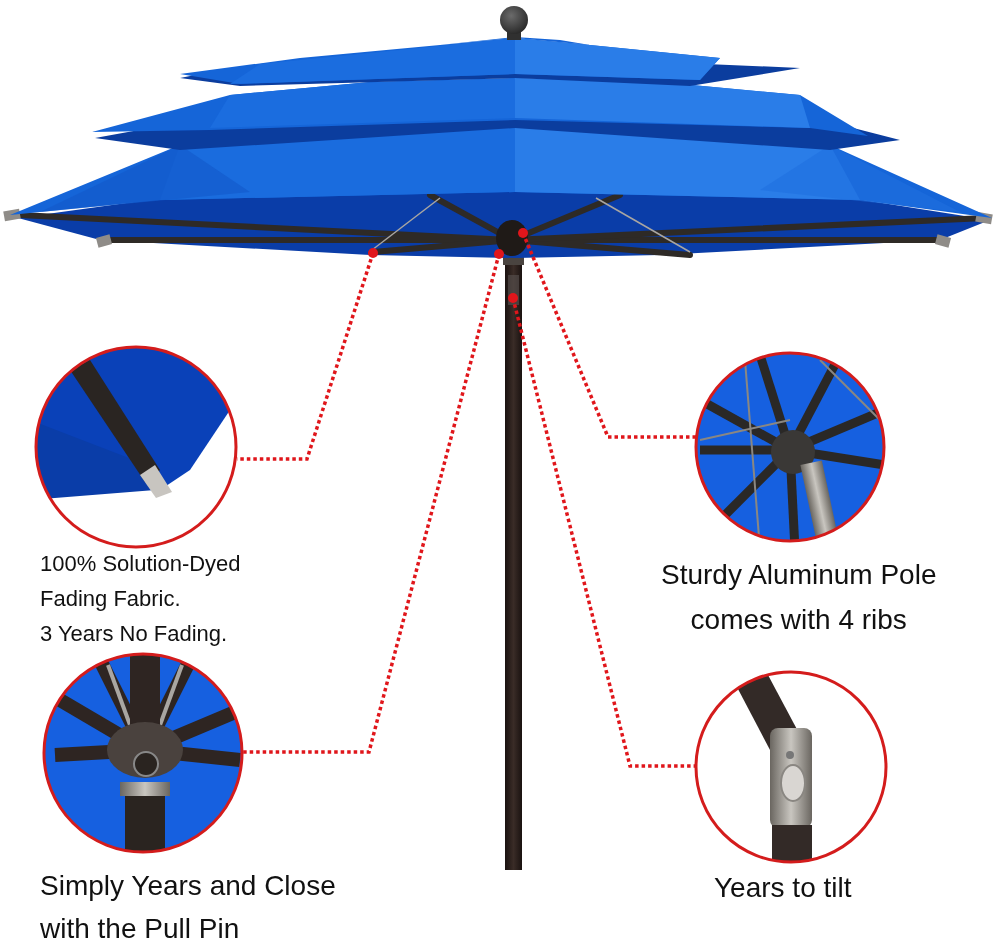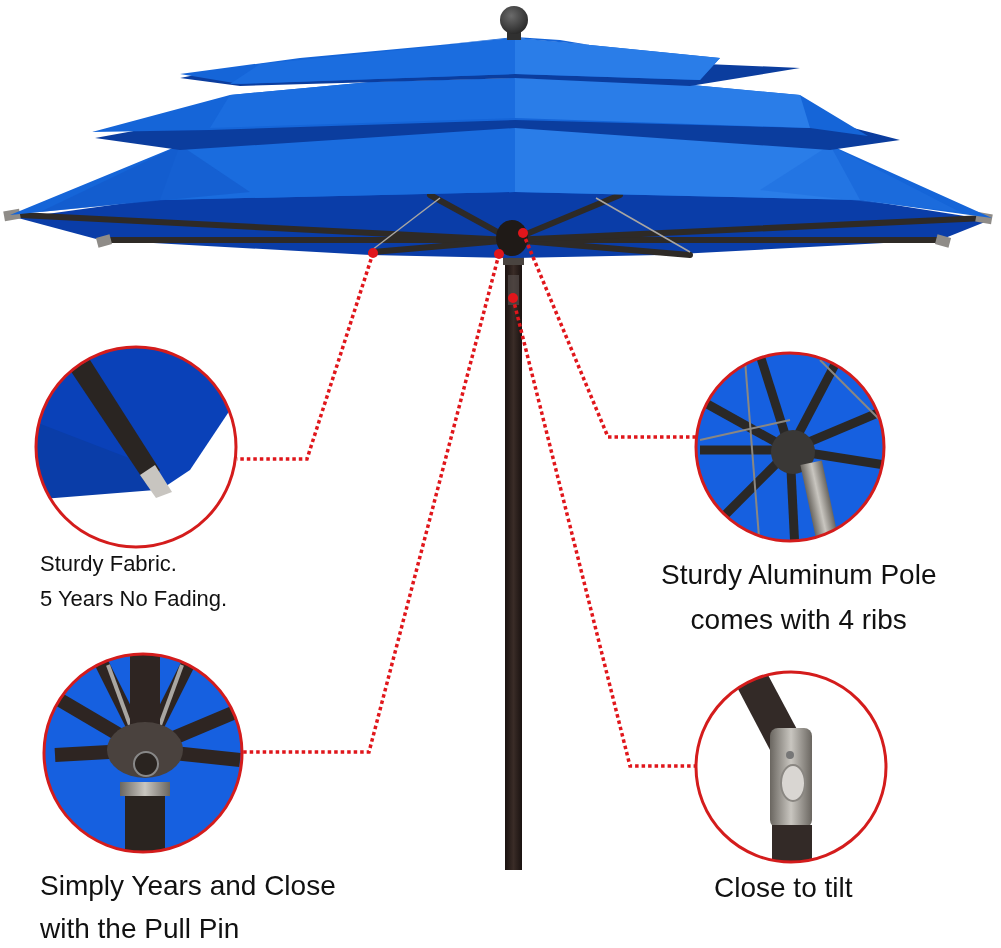--- a/index.html
+++ b/index.html
@@ -187,29 +187,30 @@
       <rect x="770" y="728" width="42" height="100" rx="8" fill="url(#metalGrad)"></rect>
       <ellipse cx="793" cy="783" rx="12" ry="18" fill="#d9d6d2" stroke="#8a8782" stroke-width="2"></ellipse>
       <circle cx="790" cy="755" r="4" fill="#777"></circle>
       <rect x="772" y="825" width="40" height="45" fill="#332a27"></rect>
     </g>
     <circle cx="791" cy="767" r="95" fill="none" stroke="#d41c1c" stroke-width="3"></circle>
   </g>
 </svg>
 
 <div class="caption cap-fabric">
-  <div>Sturdy Fabric.</div>
-  <div>5 Years No Fading.</div>
+  <div>100% Solution-Dyed</div>
+  <div>Fading Fabric.</div>
+  <div>3 Years No Fading.</div>
 </div>
 
 <div class="caption cap-pole">
   <div>Sturdy Aluminum Pole</div>
   <div>comes with 4 ribs</div>
 </div>
 
 <div class="caption cap-pin">
   <div>Simply Years and Close</div>
   <div>with the Pull Pin</div>
 </div>
 
 <div class="caption cap-tilt">
-  <div>Close to tilt</div>
+  <div>Years to tilt</div>
 </div>
 
 </body></html>

